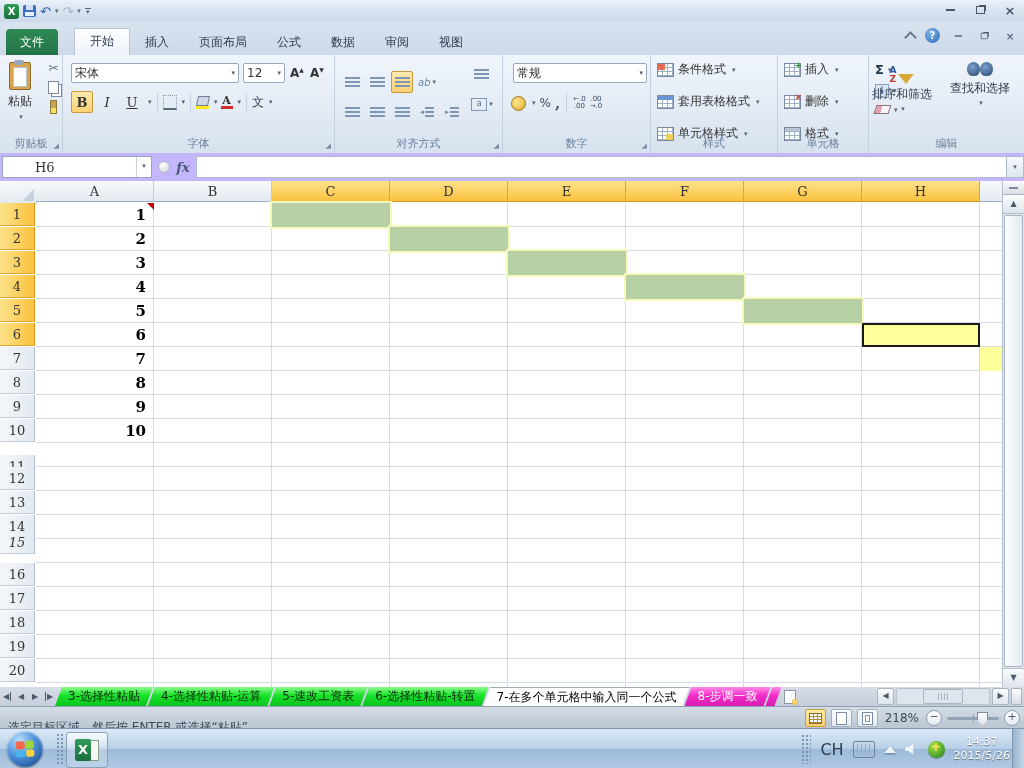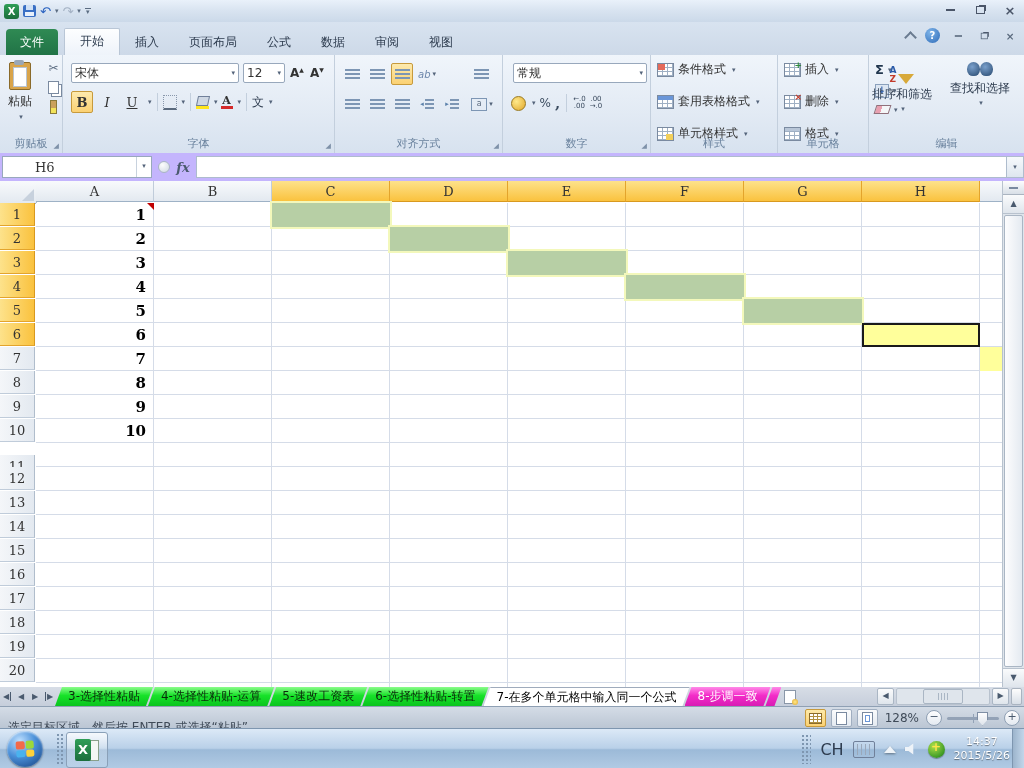--- a/index.html
+++ b/index.html
@@ -26,21 +26,21 @@
   .wc{width:16px;height:12px;display:flex;align-items:center;justify-content:center;color:#4a5568;}
   .wc-min i{width:9px;height:2px;background:#4a5568;display:block;}
   .wc-rest i{width:7px;height:6px;border:1px solid #4a5568;display:block;box-shadow:2px -2px 0 -1px #4a5568;}
   .wc-close{font-size:13px;font-weight:bold;}
   
   #tabrow{position:absolute;left:0;top:22px;width:1024px;height:33px;
     background:linear-gradient(#d8e3f0,#cdd9e8);}
   .rtabs{position:absolute;left:6px;bottom:0;display:flex;align-items:flex-end;height:28px;}
   .rtab{height:25px;line-height:25px;padding:0 15px;color:#2d3b4e;cursor:default;}
   .rtab.file{background:linear-gradient(#2f8a53,var(--file-tab-green));color:#fff;
-    border-radius:4px 4px 0 0;margin-right:6px;padding:0 14px;height:26px;line-height:26px;}
+    border-radius:4px 4px 0 0;margin-right:16px;padding:0 14px;height:26px;line-height:26px;}
   .rtab.active{background:linear-gradient(#fdfeff,#eef3fa);border:1px solid #b9c6d6;border-bottom:none;
     border-radius:2px 2px 0 0;height:26px;line-height:25px;}
   .ribbon-right{position:absolute;right:6px;top:6px;display:flex;gap:10px;align-items:center;}
   .chev-up{width:7px;height:7px;border-left:2px solid #6a7b90;border-top:2px solid #6a7b90;
     transform:rotate(45deg);margin-top:3px;}
   .help-btn{width:15px;height:15px;border-radius:50%;background:radial-gradient(circle at 35% 30%,#7db3e8,#2e6bb8);
     color:#fff;font-size:10px;font-weight:bold;text-align:center;line-height:15px;}
   .wc2{transform:scale(.8);color:#5a6a7e;}
   .wc2 i{border-color:#5a6a7e;}
   .wc2.wc-min i{background:#5a6a7e;}
@@ -85,21 +85,21 @@
   .fill-ic:after{content:"";position:absolute;left:0;bottom:0;width:13px;height:3px;background:#ffe51e;}
   .fcolor-ic{display:flex;flex-direction:column;align-items:center;line-height:10px;}
   .fcolor-ic b{font-family:"DejaVu Serif",serif;font-size:11px;}
   .fcolor-ic i{width:12px;height:3px;background:#d42a2a;display:block;}
   .wen-ic{font-size:12px;color:#2d3b4e;}
   
   .g-align{width:167px;}
   .al{width:15px;height:11px;background:repeating-linear-gradient(to bottom,#7d96b4 0 2px,transparent 2px 4px);}
   .al-row1{position:absolute;left:6px;top:8px;display:flex;gap:3px;align-items:center;}
   .al-row2{position:absolute;left:6px;top:38px;display:flex;gap:3px;align-items:center;}
-  .al-btn{width:20px;height:20px;}
+  .al-btn{width:20px;height:20px;margin-top:8px;}
   .orient{font-size:10px;color:#6d87ab;font-style:italic;}
   .wrap-btn{position:absolute;right:8px;top:8px;width:24px;height:20px;}
   .merge-btn{position:absolute;right:4px;top:38px;width:30px;height:20px;}
   .merge-ic{width:14px;height:11px;border:1px solid #7d96b4;font-size:8px;line-height:10px;text-align:center;color:#5a6a7e;}
   .ind-ic{display:flex;align-items:center;gap:1px;}
   .ind-ic s{text-decoration:none;font-size:7px;color:#5a80aa;}
   
   .g-num{width:147px;}
   .num-combo{position:absolute;left:10px;top:8px;width:126px;}
   .num-row2{position:absolute;left:8px;top:38px;display:flex;gap:4px;align-items:center;height:20px;}
@@ -567,21 +567,21 @@
         <div class="row-h sel" style="top: 96px;">5</div>
         <div class="row-h sel" style="top: 120px;">6</div>
         <div class="row-h" style="top: 144px;">7</div>
         <div class="row-h" style="top: 168px;">8</div>
         <div class="row-h" style="top: 192px;">9</div>
         <div class="row-h" style="top: 216px;">10</div>
         <div class="row-h" style="top: 252px;">11</div>
         <div class="row-h" style="top: 264px;">12</div>
         <div class="row-h" style="top: 288px;">13</div>
         <div class="row-h" style="top: 312px;">14</div>
-        <div class="row-h" style="top: 336px;">15</div>
+        <div class="row-h" style="top: 328px; font-style: italic;">15</div>
         <div class="row-h" style="top: 360px;">16</div>
         <div class="row-h" style="top: 384px;">17</div>
         <div class="row-h" style="top: 408px;">18</div>
         <div class="row-h" style="top: 432px;">19</div>
         <div class="row-h" style="top: 456px;">20</div>
       </div>
     <div id="cells">
         <div class="cell-num" style="top: 0px;">1</div>
         <div class="cell-num" style="top: 24px;">2</div>
         <div class="cell-num" style="top: 48px;">3</div>
@@ -659,21 +659,21 @@
     <div class="sb-right">
       <span class="view-btn on">
           <span class="vb-grid"></span>
         </span>
       <span class="view-btn">
           <span class="vb-page"></span>
         </span>
       <span class="view-btn">
           <span class="vb-break"></span>
         </span>
-      <span class="zoom-label">128%</span>
+      <span class="zoom-label">218%</span>
       <span class="zoom-btn">−</span>
       <span class="zoom-track">
           <span class="zoom-thumb"></span>
         </span>
       <span class="zoom-btn">+</span>
     </div>
   </div>
 
   <div id="taskbar">
     <div class="start-orb">

